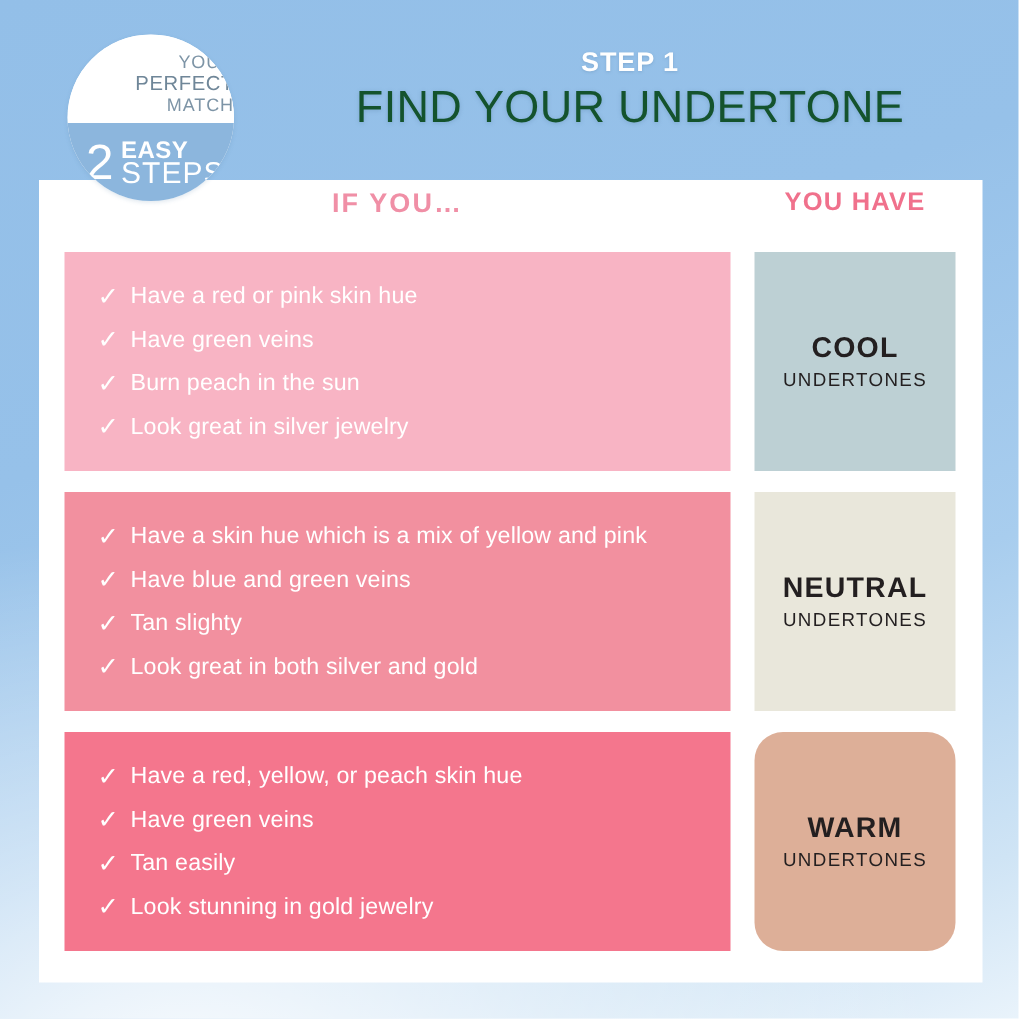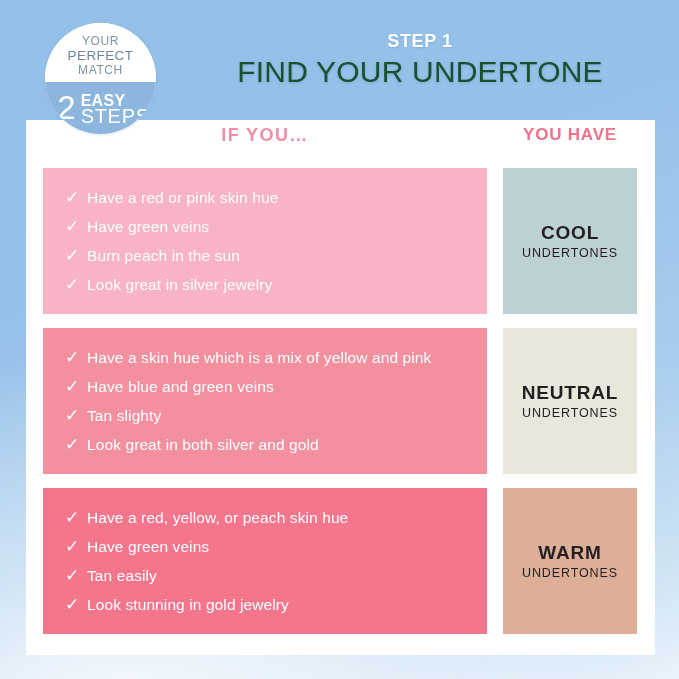--- a/index.html
+++ b/index.html
@@ -17,21 +17,21 @@
   .badge {
     position:absolute; left:45px; top:23px;
     width:111px; height:111px; border-radius:50%;
     overflow:hidden; background:#ffffff;
     box-shadow:0 1px 3px rgba(80,120,160,0.18);
     z-index:5;
   }
   .badge-top {
     position:absolute; left:0; top:0; width:100%; height:59px;
     background:#ffffff;
-    display:flex; flex-direction:column; align-items:center; justify-content:center;
+    display:flex; flex-direction:column; align-items:flex-end; justify-content:center;
     padding-top:6px;
   }
   .badge-bottom {
     position:absolute; left:0; top:59px; width:100%; height:52px;
     background:#8cb6dd;
     display:flex; align-items:center; justify-content:center;
     padding-left:6px;
   }
   .b-your   { font-size:12px; color:#7d94a6; letter-spacing:0.6px; line-height:13px; font-weight:400; }
   .b-perfect{ font-size:13.5px; color:#6f8698; letter-spacing:0.4px; line-height:15px; font-weight:400; }
@@ -93,21 +93,21 @@
     color:#ffffff; font-size:15.5px; line-height:20px; font-weight:400;
     letter-spacing:0.1px; padding-top:1px;
   }
 
   .swatch {
     position:absolute; left:477px; top:0; width:134px; height:146px;
     display:flex; flex-direction:column; align-items:center; justify-content:center;
   }
   .sw-cool    { background:#bdd0d4; }
   .sw-neutral { background:#e9e7db; }
-  .sw-warm    { background:#ddaf98; }
+  .sw-warm    { background:#ddaf98;border-radius:19px; }
 
   .sw-name  { font-size:19px; font-weight:700; color:#231f20; letter-spacing:0.8px; line-height:22px; }
   .sw-under { font-size:12.5px; font-weight:400; color:#231f20; letter-spacing:0.9px; line-height:16px; margin-top:1px; }
 </style>
 </head>
 <body>
 
 <div class="badge">
   <div class="badge-top">
     <div class="b-your">YOUR</div>

